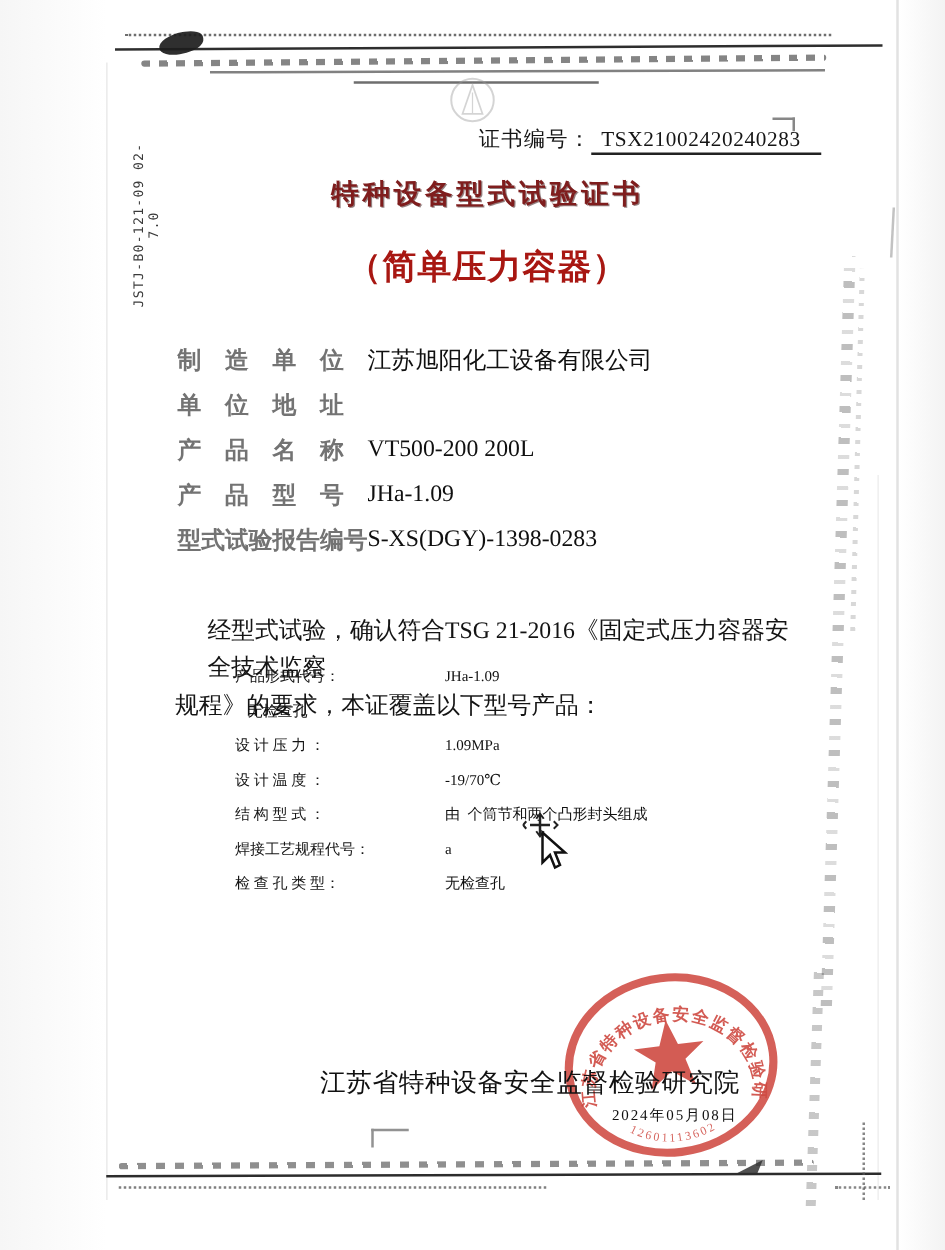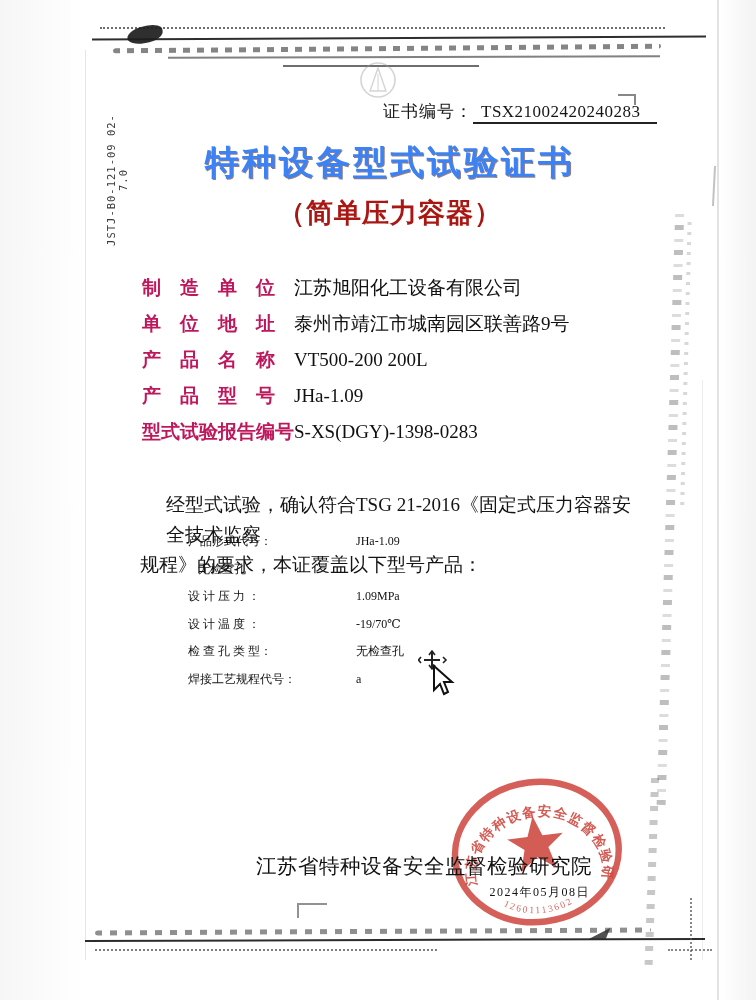--- a/index.html
+++ b/index.html
@@ -43,26 +43,26 @@
   .bot-dotted2{left:668px;top:949px;width:44px;height:0;border-top:2px dotted #555;opacity:.7;}
   .bot-bracket{left:297px;top:903px;width:28px;height:13px;border-top:2px solid #4a4a4a;border-left:2px solid #4a4a4a;opacity:.6;}
   .bot-tri{left:591px;top:928px;width:0;height:0;border-left:17px solid transparent;border-bottom:11px solid #333;transform:skewX(-22deg);opacity:.85;}
   .right-dotted-col{left:690px;top:898px;width:0;height:62px;border-left:2px dotted #555;opacity:.7;}
   
   .side-code{left:38px;top:172px;width:150px;height:16px;transform:rotate(-90deg);
     font-family:"DejaVu Sans Mono","Liberation Mono",monospace;font-size:10.5px;letter-spacing:1px;color:#3a3a3a;text-align:center;}
   
   .cert-line{left:383px;top:100px;font-size:17px;letter-spacing:1px;color:#151515;white-space:nowrap;}
   .cert-line .num{border-bottom:2px solid #222;padding:0 16px 1px 8px;font-family:"Liberation Serif",serif;letter-spacing:.5px;}
-  .doc-title{left:24px;top:140px;width:732px;text-align:center;font-size:34px;font-weight:bold;letter-spacing:3px;
-    color:#3b82f6;text-shadow:1px 1px 0 rgba(40,0,0,.5);font-family:Liberation Mono, monospace;}
+  .doc-title{left:24px;top:140px;width:732px;text-align:center;font-size:22px;font-weight:bold;letter-spacing:3px;
+    color:#7f1d1d;text-shadow:1px 1px 0 rgba(40,0,0,.5);font-family:Liberation Mono, monospace;}
   .doc-subtitle{left:24px;top:195px;width:732px;text-align:center;font-size:27px;font-weight:bold;letter-spacing:1px;color:#a81712;}
   .fields{left:142px;top:270px;width:486px;}
   .field-row{display:flex;align-items:center;height:36px;font-size:19px;}
-  .field-label{width:152px;white-space:nowrap;color:#be185d;font-weight:600;}
+  .field-label{width:152px;white-space:nowrap;color:#737373;font-weight:600;}
   .field-value{flex:1;text-align:left;color:#101010;}
   .statement{left:140px;top:490px;width:496px;font-size:19px;line-height:30px;color:#141414;}
   .statement .l1{padding-left:26px;}
   .details{left:188px;top:528px;width:460px;}
   .detail-row{display:flex;align-items:center;height:27.5px;font-size:12px;}
   .detail-label{width:158px;white-space:nowrap;color:#141414;}
   .detail-value{margin-left:10px;color:#101010;white-space:pre;}
   .issuer{right:164px;top:852px;font-size:20.5px;letter-spacing:.5px;color:#111;z-index:6;white-space:nowrap;}
   .issue-date{right:166px;top:884px;font-size:12px;letter-spacing:1.5px;color:#111;z-index:6;white-space:nowrap;text-align:right;}
   
@@ -111,21 +111,20 @@
   <div class="abs doc-title">特种设备型式试验证书</div>
   <div class="abs doc-subtitle">（简单压力容器）</div>
 
   <div class="abs fields">
     <div class="field-row">
       <span class="field-label">制　造　单　位</span>
       <span class="field-value">江苏旭阳化工设备有限公司</span>
     </div>
     <div class="field-row">
       <span class="field-label">单　位　地　址</span>
-      <span class="field-value">泰州市靖江市城南园区联善路9号</span>
     </div>
     <div class="field-row">
       <span class="field-label">产　品　名　称</span>
       <span class="field-value">VT500-200 200L</span>
     </div>
     <div class="field-row">
       <span class="field-label">产　品　型　号</span>
       <span class="field-value">JHa-1.09</span>
     </div>
     <div class="field-row">
@@ -149,26 +148,30 @@
     </div>
     <div class="detail-row">
       <span class="detail-label">设 计 压 力 ：</span>
       <span class="detail-value">1.09MPa</span>
     </div>
     <div class="detail-row">
       <span class="detail-label">设 计 温 度 ：</span>
       <span class="detail-value">-19/70℃</span>
     </div>
     <div class="detail-row">
+      <span class="detail-label">结 构 型 式 ：</span>
+      <span class="detail-value">由  个筒节和两个凸形封头组成</span>
+    </div>
+    <div class="detail-row">
+      <span class="detail-label">焊接工艺规程代号：</span>
+      <span class="detail-value">a</span>
+    </div>
+    <div class="detail-row">
       <span class="detail-label">检 查 孔 类 型：</span>
       <span class="detail-value">无检查孔</span>
-    </div>
-    <div class="detail-row">
-      <span class="detail-label">焊接工艺规程代号：</span>
-      <span class="detail-value">a</span>
     </div>
   </div>
 
   <div class="abs cursor-artifact">
     <svg width="42" height="48" viewBox="0 0 42 48">
       <g stroke="#222" stroke-width="2" fill="none">
         <path d="M14 2 L14 18 M6 10 L22 10"></path>
         <path d="M11 5 L14 1 L17 5 M11 15 L14 19 L17 15 M3 7 L0.5 10 L3 13 M25 7 L28 10 L25 13" stroke-width="1.6"></path>
       </g>
       <path d="M16 16 L16 40 L22 34 L26 44 L30 42 L26 32 L34 32 Z" fill="#fff" stroke="#111" stroke-width="2"></path>

